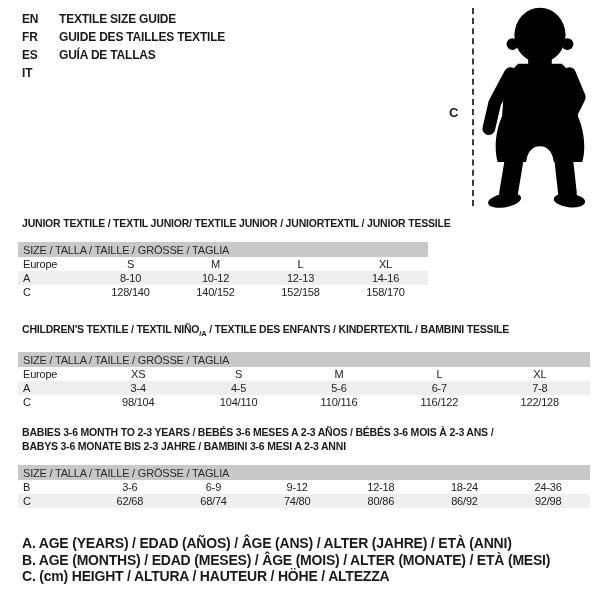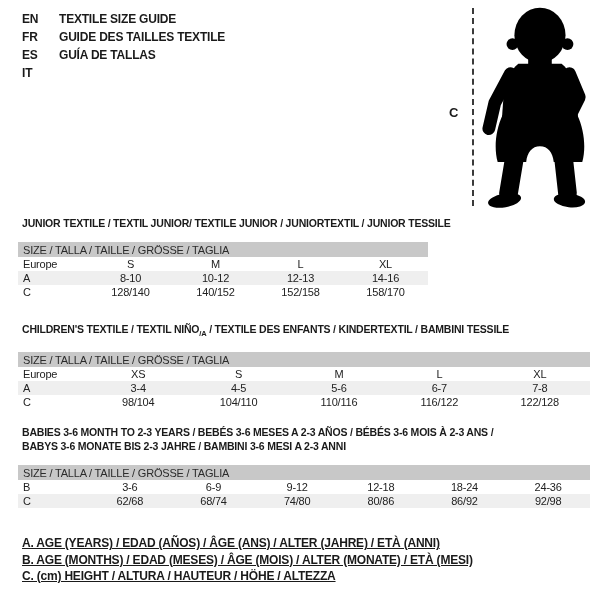--- a/index.html
+++ b/index.html
@@ -36,21 +36,21 @@
   th.size-bar{
     background:#c8c8c8;font-weight:normal;text-align:left;font-size:11px;
     height:15px;padding:0 12px 0 5px;color:#2b2b2b;letter-spacing:-0.2px;white-space:nowrap;
   }
   td{height:14px;font-size:11px;font-weight:normal;text-align:center;padding:0;color:#222;letter-spacing:-0.2px;margin-top:7px;}
   td.rowlabel{text-align:left;padding-left:5px;}
   tr.stripe td{background:#efefef;}
 
   
   .notes{margin-top:27px;margin-left:4px;}
-  .note{font-weight:bold;font-size:12px;line-height:16.5px;letter-spacing:-0.2px;white-space:nowrap;text-decoration:underline;}
+  .note{font-weight:bold;font-size:14px;line-height:16.5px;letter-spacing:-0.2px;white-space:nowrap;}
 </style>
 </head>
 <body>
 
 <div class="page">
 
   <div class="langs">
     <div class="lang-row">
       <span class="lang-code">EN</span>
       <span class="lang-label">TEXTILE SIZE GUIDE</span>

